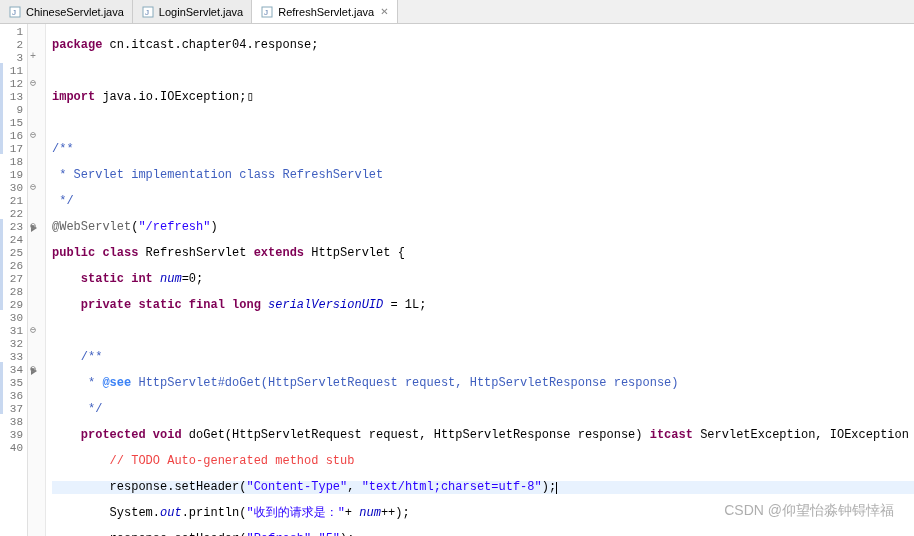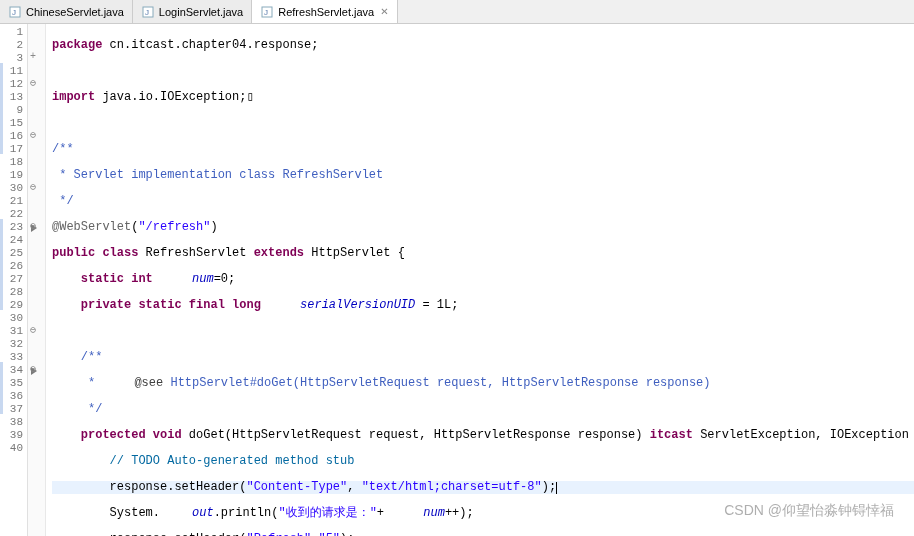--- a/index.html
+++ b/index.html
@@ -15,24 +15,24 @@
 .marker-col { width: 18px; background: #fafafa; border-right: 1px solid #e8e8e8; padding-top: 2px; }
 .marker-col .mk { height: 13px; position: relative; }
 .marker-col .arrow::before { content: ""; position: absolute; left: 3px; top: 3px; width: 0; height: 0; border-top: 4px solid transparent; border-bottom: 4px solid transparent; border-left: 6px solid #7a7a7a; }
 .marker-col .plus::after { content: "+"; position: absolute; left: 2px; top: -1px; color: #888; font-size: 10px; }
 .marker-col .minus::after { content: "⊖"; position: absolute; left: 2px; top: -1px; color: #888; font-size: 10px; }
 .code { flex: 1; padding: 2px 0 0 6px; white-space: pre; line-height: 13px; font-size: 12px; overflow: hidden; }
 .line { height: 13px; }
 .line.hl { background: #e8f2fe; }
 .kw { color: #7f0055; font-weight: bold; }
 .str { color: #2a00ff; }
-.cmt { color: #0369a1; }
+.cmt { color: #ef4444; }
 .jdoc { color: #3f5fbf; }
-.tag { color: #404040; font-weight: normal; margin-left: 32px; }
-.field { color: #0000c0; font-style: italic; margin-left: 32px; }
+.tag { color: #3b82f6; font-weight: bold; }
+.field { color: #0000c0; font-style: italic; }
 .ann { color: #646464; }
 .caret { display: inline-block; width: 1px; height: 12px; background: #000; vertical-align: text-bottom; }
 .watermark { position: absolute; right: 20px; bottom: 16px; color: rgba(120,120,120,0.6); font-size: 14px; font-family: Arial, sans-serif; }
 .quickdiff { position: absolute; left: 0; width: 3px; background: #c8d8f0; }
 </style>
 </head>
 <body>
 
 <div class="tabs">
   <div class="tab">

